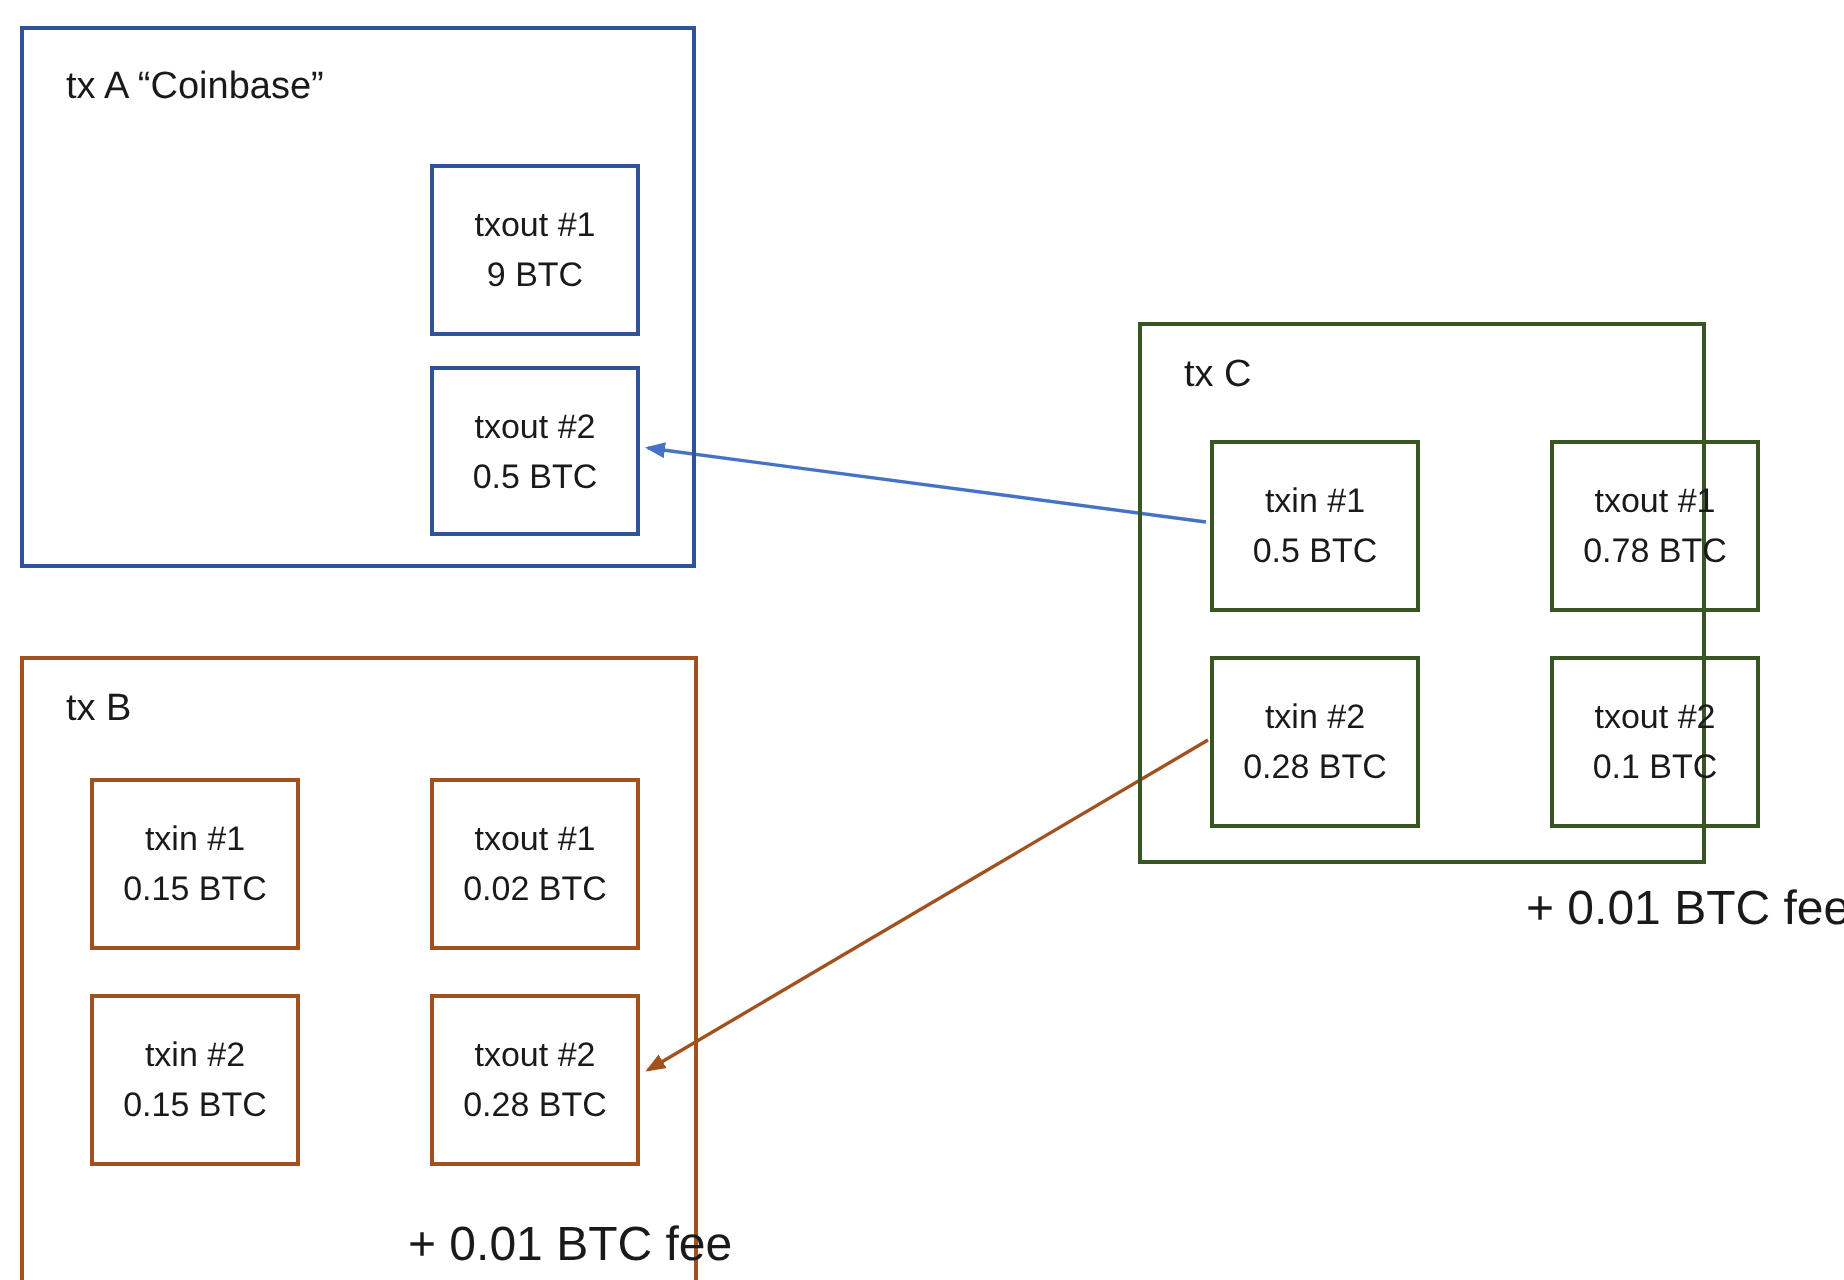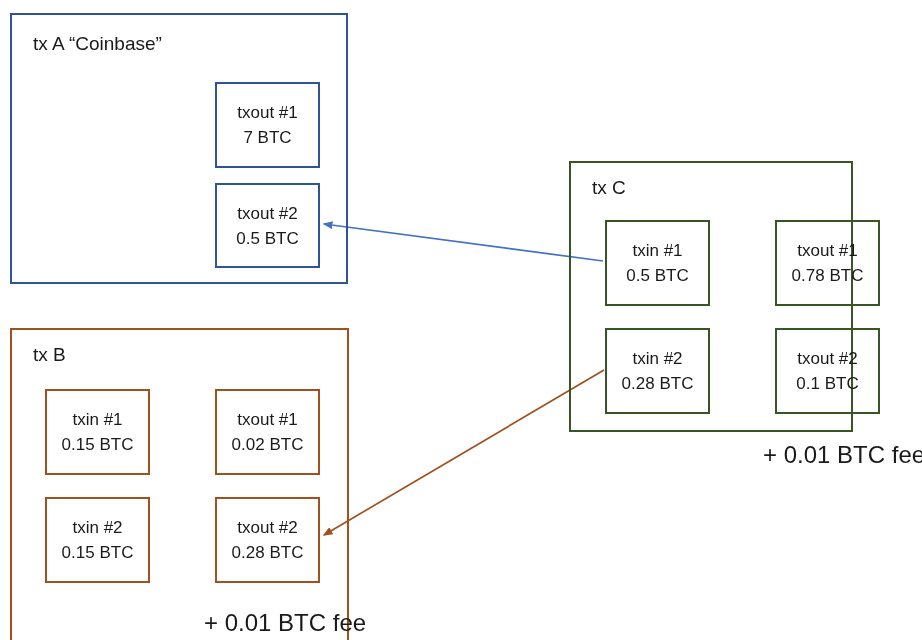--- a/index.html
+++ b/index.html
@@ -66,21 +66,21 @@
       </marker>
     </defs>
     <line class="arrow-blue" x1="603" y1="261" x2="324" y2="224" marker-end="url(#mh-blue)"></line>
     <line class="arrow-brown" x1="604" y1="370" x2="324" y2="535" marker-end="url(#mh-brown)"></line>
   </svg>
 
   <div class="tx tx-a">
     <div class="tx-title">tx A “Coinbase”</div>
     <div class="slot slot-a1">
       <div>txout #1</div>
-      <div>7 BTC</div>
+      <div>9 BTC</div>
     </div>
     <div class="slot slot-a2">
       <div>txout #2</div>
       <div>0.5 BTC</div>
     </div>
   </div>
 
   <div class="tx tx-b">
     <div class="tx-title">tx B</div>
     <div class="slot slot-b1">

